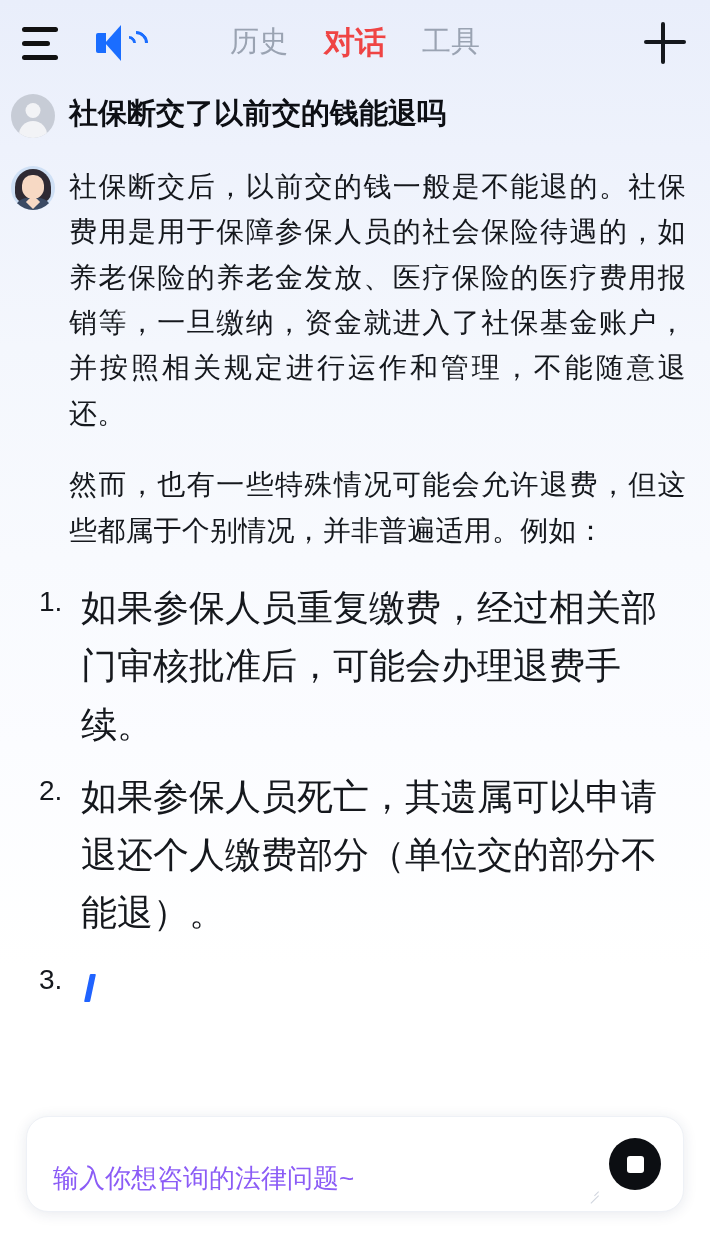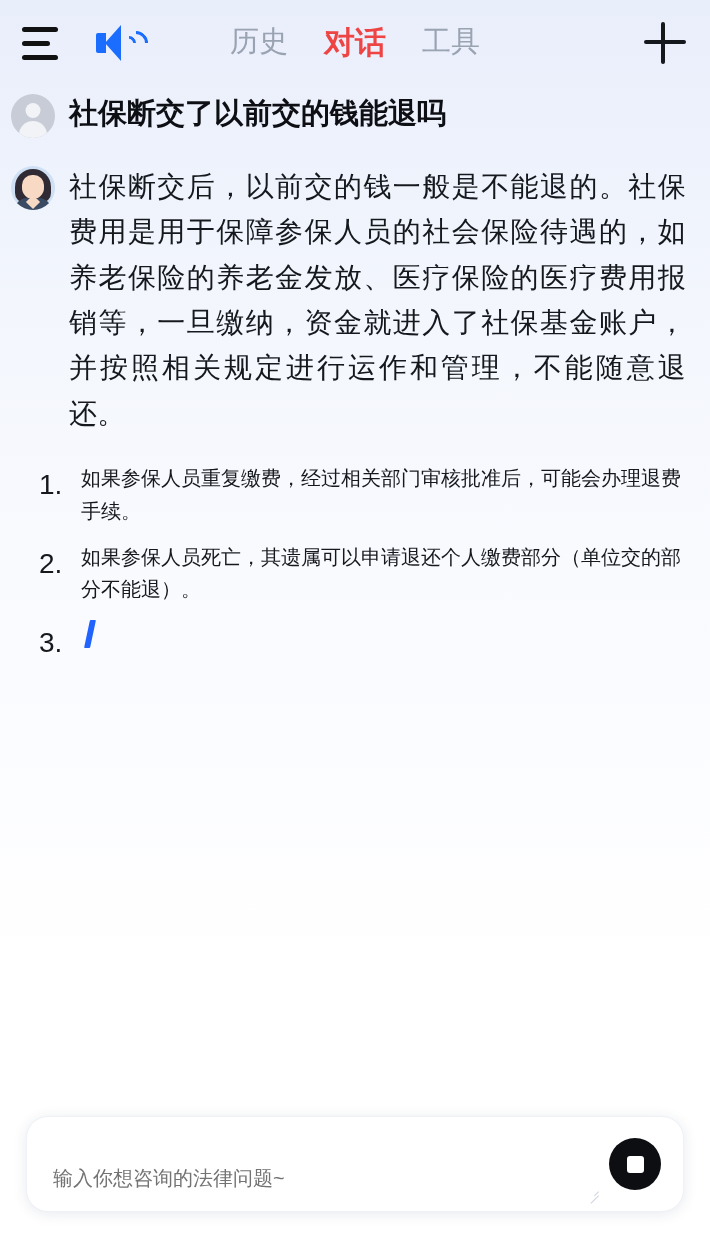--- a/index.html
+++ b/index.html
@@ -165,21 +165,21 @@
   }
   .para:last-child { margin-bottom: 0; }
 
   ol.answer-list {
     list-style: none;
     counter-reset: li;
     margin-left: -44px;
   }
   ol.answer-list li {
     counter-increment: li;
-    font-size: 20px;
+    font-size: 36px;
     line-height: 1.62;
     color: #15181d;
     position: relative;
     padding-left: 56px;
     margin-bottom: 14px;
   }
   ol.answer-list li:before {
     content: counter(li) ".";
     position: absolute;
     left: 14px;
@@ -207,22 +207,22 @@
     height: 96px;
     background: #ffffff;
     border-radius: 22px;
     box-shadow: 0 2px 14px rgba(25, 45, 90, 0.10);
     border: 1px solid #eef1f6;
     display: flex;
     align-items: center;
     padding: 0 22px 0 26px;
   }
   .input-bar .placeholder {
-    font-size: 20px;
-    color: #737373;
+    font-size: 26px;
+    color: #8b5cf6;
     flex: 1 1 auto;
     white-space: nowrap;
     overflow: hidden;
     margin-top: 29px;
   }
   .stop-btn {
     width: 52px; height: 52px;
     border-radius: 50%;
     background: #0c0e12;
     display: flex; align-items: center; justify-content: center;
@@ -286,20 +286,21 @@
   <div class="bot-row">
     <div class="avatar bot">
       <span class="hair"></span>
       <span class="face"></span>
       <span class="body2"></span>
       <span class="collar"></span>
     </div>
 
     <div class="bot-body">
       <p class="para">社保断交后，以前交的钱一般是不能退的。社保费用是用于保障参保人员的社会保险待遇的，如养老保险的养老金发放、医疗保险的医疗费用报销等，一旦缴纳，资金就进入了社保基金账户，并按照相关规定进行运作和管理，不能随意退还。</p>
+      <p class="para">然而，也有一些特殊情况可能会允许退费，但这些都属于个别情况，并非普遍适用。例如：</p>
 
       <ol class="answer-list">
         <li><span>如果参保人员重复缴费，经过相关部门审核批准后，可能会办理退费手续。</span></li>
         <li><span>如果参保人员死亡，其遗属可以申请退还个人缴费部分（单位交的部分不能退）。</span></li>
         <li><span class="caret"></span></li>
       </ol>
     </div>
   </div>
 
 </div>

